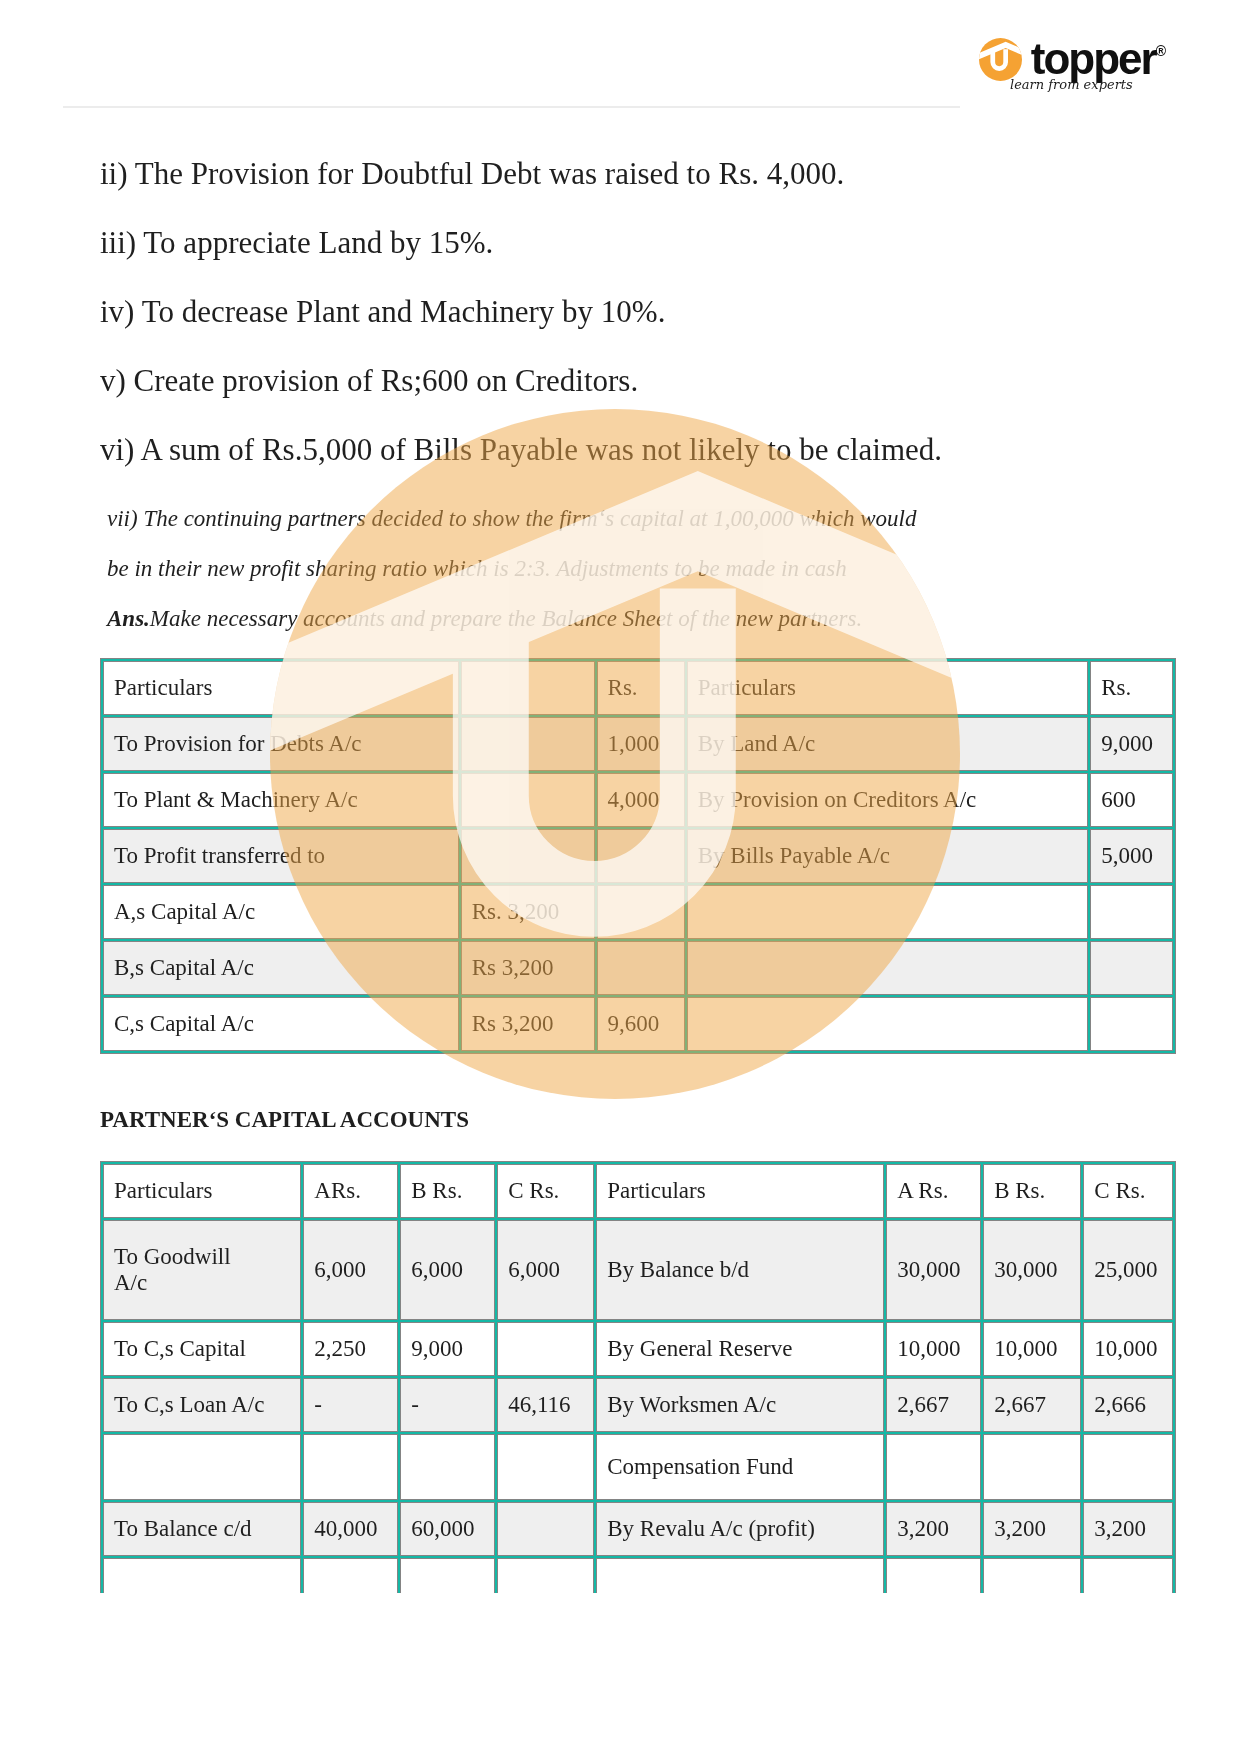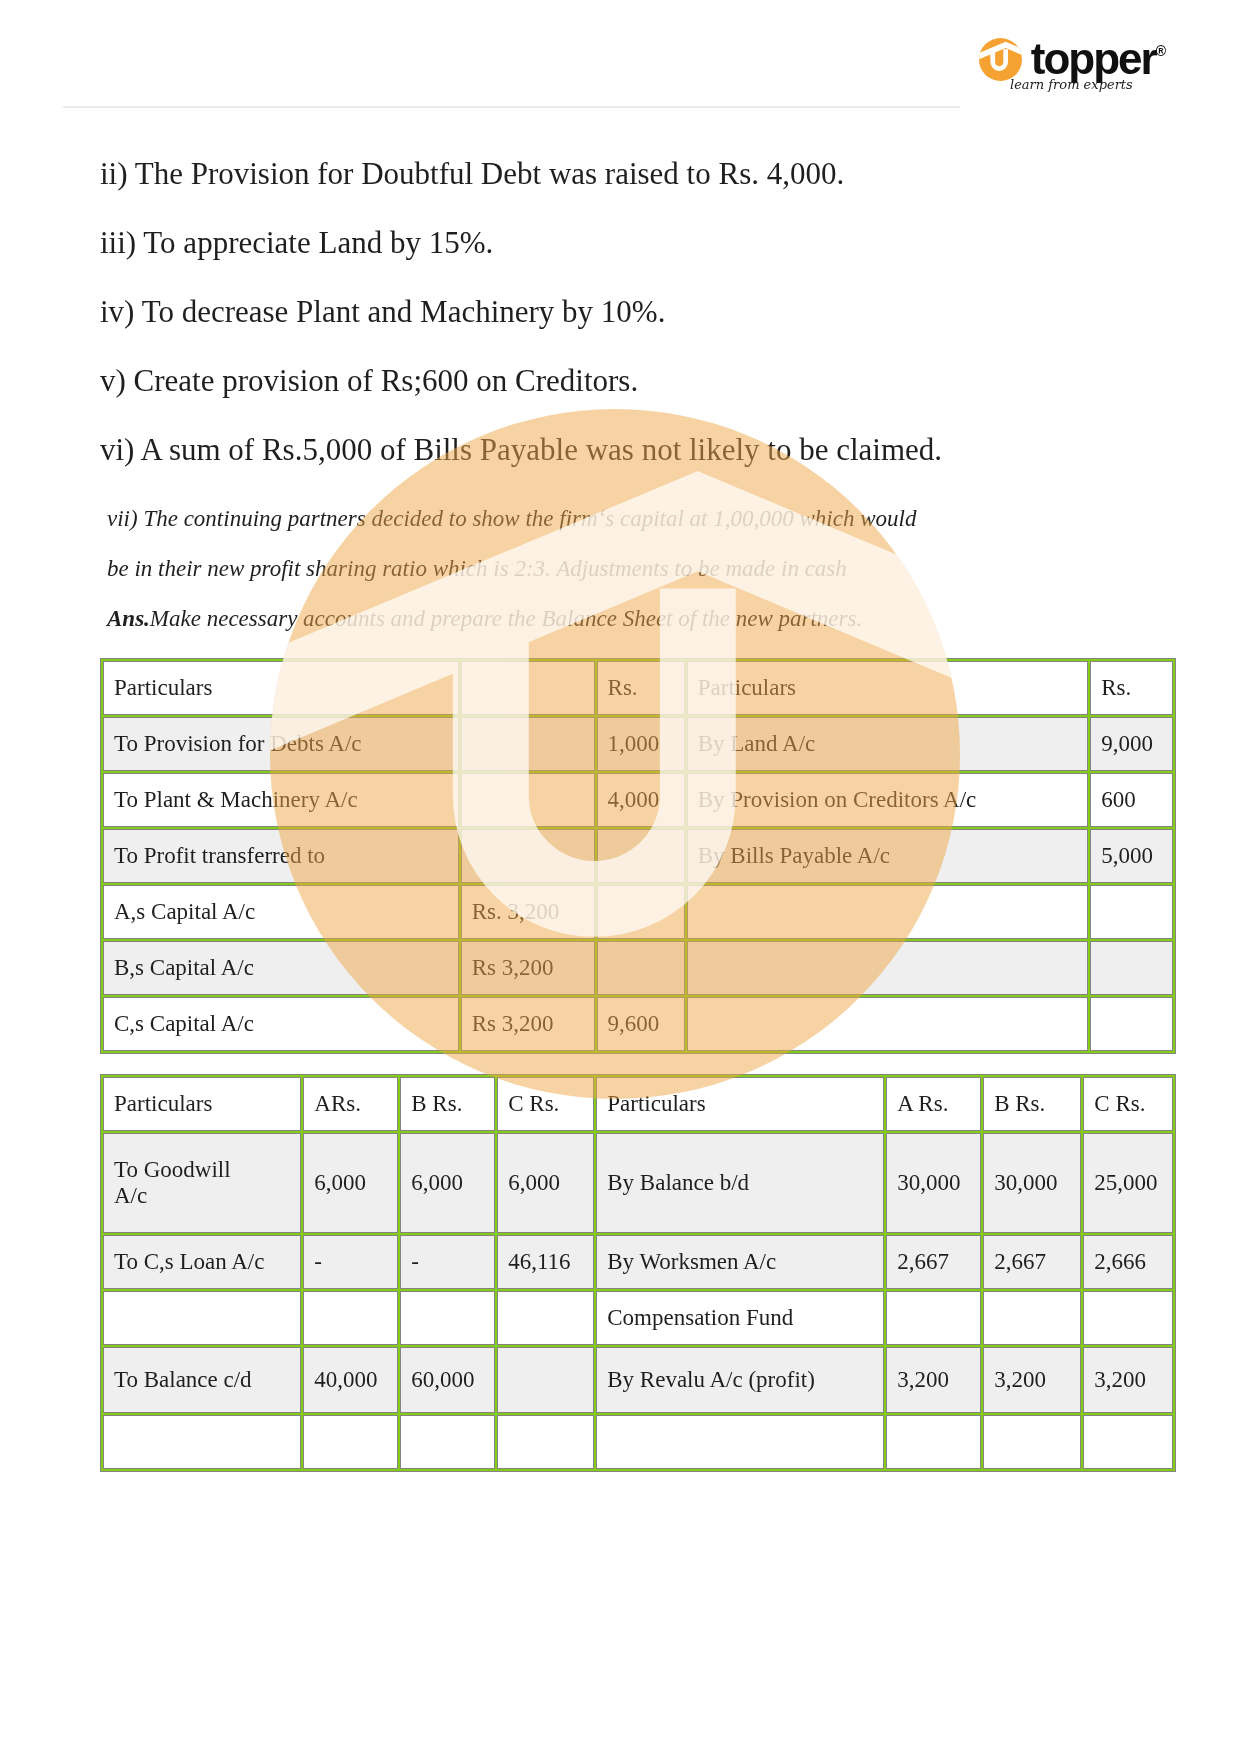--- a/index.html
+++ b/index.html
@@ -25,21 +25,21 @@
   .watermark{position:absolute;left:270px;top:409px;width:690px;height:690px;z-index:5;pointer-events:none;}
   
   .content{position:absolute;left:100px;top:152px;width:1076px;z-index:1;}
   .para{margin:0 0 26px 0;font-size:31px;line-height:43px;}
   .line{margin:7px;font-size:23px;line-height:43px;font-style:italic;}
   .heading{margin:0;font-size:23px;line-height:43px;font-weight:bold;}
   .answer-label{font-weight:bold;}
   
   table{
     border-collapse:separate;border-spacing:2px;table-layout:fixed;width:100%;
-    border:1px solid var(--table-border,#828282);background:#84cc16;font-family:Liberation Serif, serif;
+    border:1px solid var(--table-border,#828282);background:#14b8a6;font-family:Liberation Serif, serif;
   }
   th,td{
     border:1px solid var(--table-border,#8a8a8a);
     font-size:23px;font-weight:normal;text-align:left;vertical-align:middle;
     padding:2px 10px;height:48px;overflow:hidden;background:#fff;
   }
   tr.shade td{background:var(--row-shade,#efefef);}
   .t1{margin-top:18px;}
   .t1c1{width:33.5%}.t1c2{width:12.6%}.t1c3{width:8.3%}.t1c4{width:37.8%}.t1c5{width:7.8%}
   .partners-heading{margin-top:44px;}
@@ -152,20 +152,21 @@
           <tr>
             <td>C,s Capital A/c</td>
             <td>Rs 3,200</td>
             <td>9,600</td>
             <td></td>
             <td></td>
           </tr>
         </tbody>
       </table>
 
+    <p class="heading partners-heading">PARTNER‘S CAPITAL ACCOUNTS</p>
 
     <div class="t2wrap">
       <table class="t2">
         <colgroup>
             <col class="t2c1">
             <col class="t2c2">
             <col class="t2c3">
             <col class="t2c4">
             <col class="t2c5">
             <col class="t2c6">
@@ -186,20 +187,30 @@
             <tr class="shade">
               <td>To Goodwill<br>A/c</td>
               <td>6,000</td>
               <td>6,000</td>
               <td>6,000</td>
               <td>By Balance b/d</td>
               <td>30,000</td>
               <td>30,000</td>
               <td>25,000</td>
             </tr>
+            <tr>
+              <td>To C,s Capital</td>
+              <td>2,250</td>
+              <td>9,000</td>
+              <td></td>
+              <td>By General Reserve</td>
+              <td>10,000</td>
+              <td>10,000</td>
+              <td>10,000</td>
+            </tr>
             <tr class="shade">
               <td>To C,s Loan A/c</td>
               <td>-</td>
               <td>-</td>
               <td>46,116</td>
               <td>By Worksmen A/c</td>
               <td>2,667</td>
               <td>2,667</td>
               <td>2,666</td>
             </tr>

